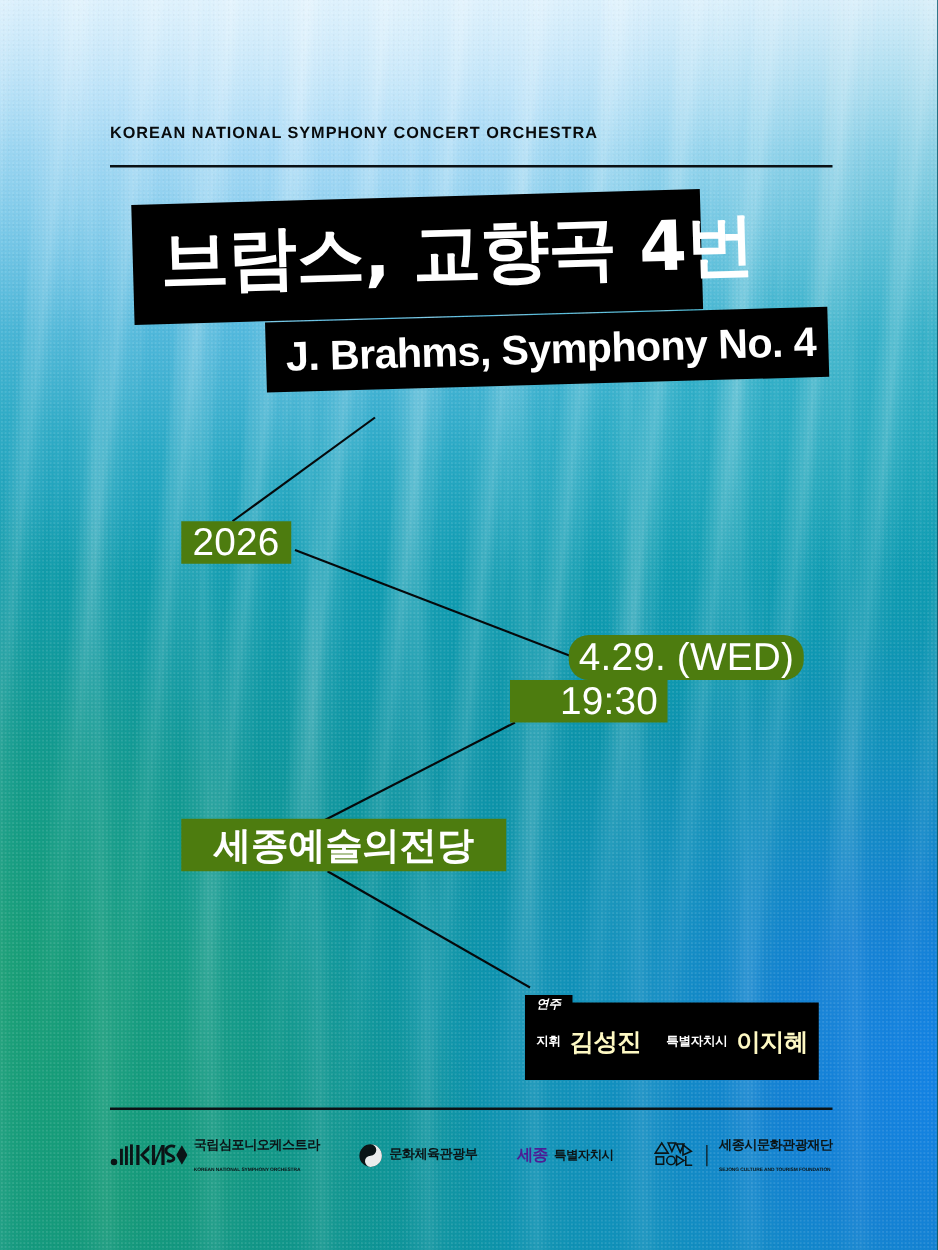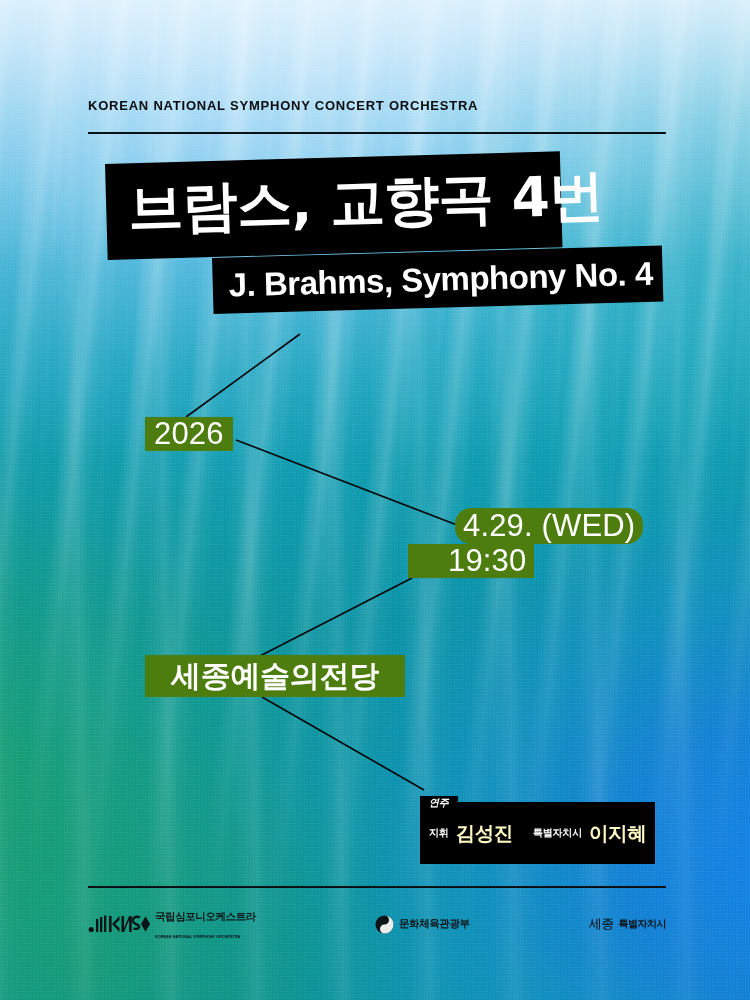--- a/index.html
+++ b/index.html
@@ -170,21 +170,21 @@
   .logos{
     position:absolute;left:88px;top:902px;width:578px;height:44px;
     display:flex;align-items:center;justify-content:space-between;
   }
   .logo{display:flex;align-items:center;gap:5px;color:#0b1416;}
   .logo svg{display:block;}
   .lg-ko{font-size:10.5px;font-weight:700;letter-spacing:-.04em;line-height:1.1;
          font-family:"DejaVu Sans","Liberation Sans",sans-serif;color:#0b1416;}
   .lg-en{font-size:3.9px;font-weight:700;letter-spacing:-.01em;line-height:1.15;
          color:#0b1416;white-space:nowrap;}
-  .lg-big{font-size:13px;font-weight:400;letter-spacing:-.05em;color:#000000;
+  .lg-big{font-size:13px;font-weight:700;letter-spacing:-.05em;color:#4c1d95;
           font-family:"DejaVu Sans","Liberation Sans",sans-serif;}
   .lg-sm{font-size:10px;font-weight:700;letter-spacing:-.05em;color:#0b1416;
          font-family:Liberation Mono, monospace;}
   .divbar{width:1px;height:17px;background:#0b1416;margin:0 4px;}
 </style>
 </head>
 <body>
 
 <div id="poster">
 
@@ -275,15 +275,34 @@
         <circle cx="20" cy="10.5" r="3.4" fill="#0b1416"></circle>
       </svg>
       <span class="lg-ko">문화체육관광부</span>
     </div>
 
     <div class="logo">
       <span class="lg-big">세종</span>
       <span class="lg-sm">특별자치시</span>
     </div>
 
+    <div class="logo">
+      <svg width="34" height="24" viewBox="0 0 46 32">
+        <g fill="none" stroke="#0b1416" stroke-width="1.7">
+          <path d="M3 14 L10 3 L17 14 Z"></path>
+          <path d="M17 3 L25 3 L21 12 Z"></path>
+          <path d="M26 4 L34 4 L30 13 Z"></path>
+          <path d="M33 5 L42 12 L33 16 Z"></path>
+          <rect x="4" y="18" width="8" height="8"></rect>
+          <circle cx="20" cy="22" r="4.6"></circle>
+          <path d="M26 17 L34 22 L26 27 Z"></path>
+          <path d="M36 17 L36 27 L43 27"></path>
+        </g>
+      </svg>
+      <span class="divbar"></span>
+      <span>
+        <span class="lg-ko">세종시문화관광재단</span><br>
+        <span class="lg-en">SEJONG CULTURE AND TOURISM FOUNDATION</span>
+      </span>
+    </div>
 
   </div>
 </div>
 
 </body></html>

